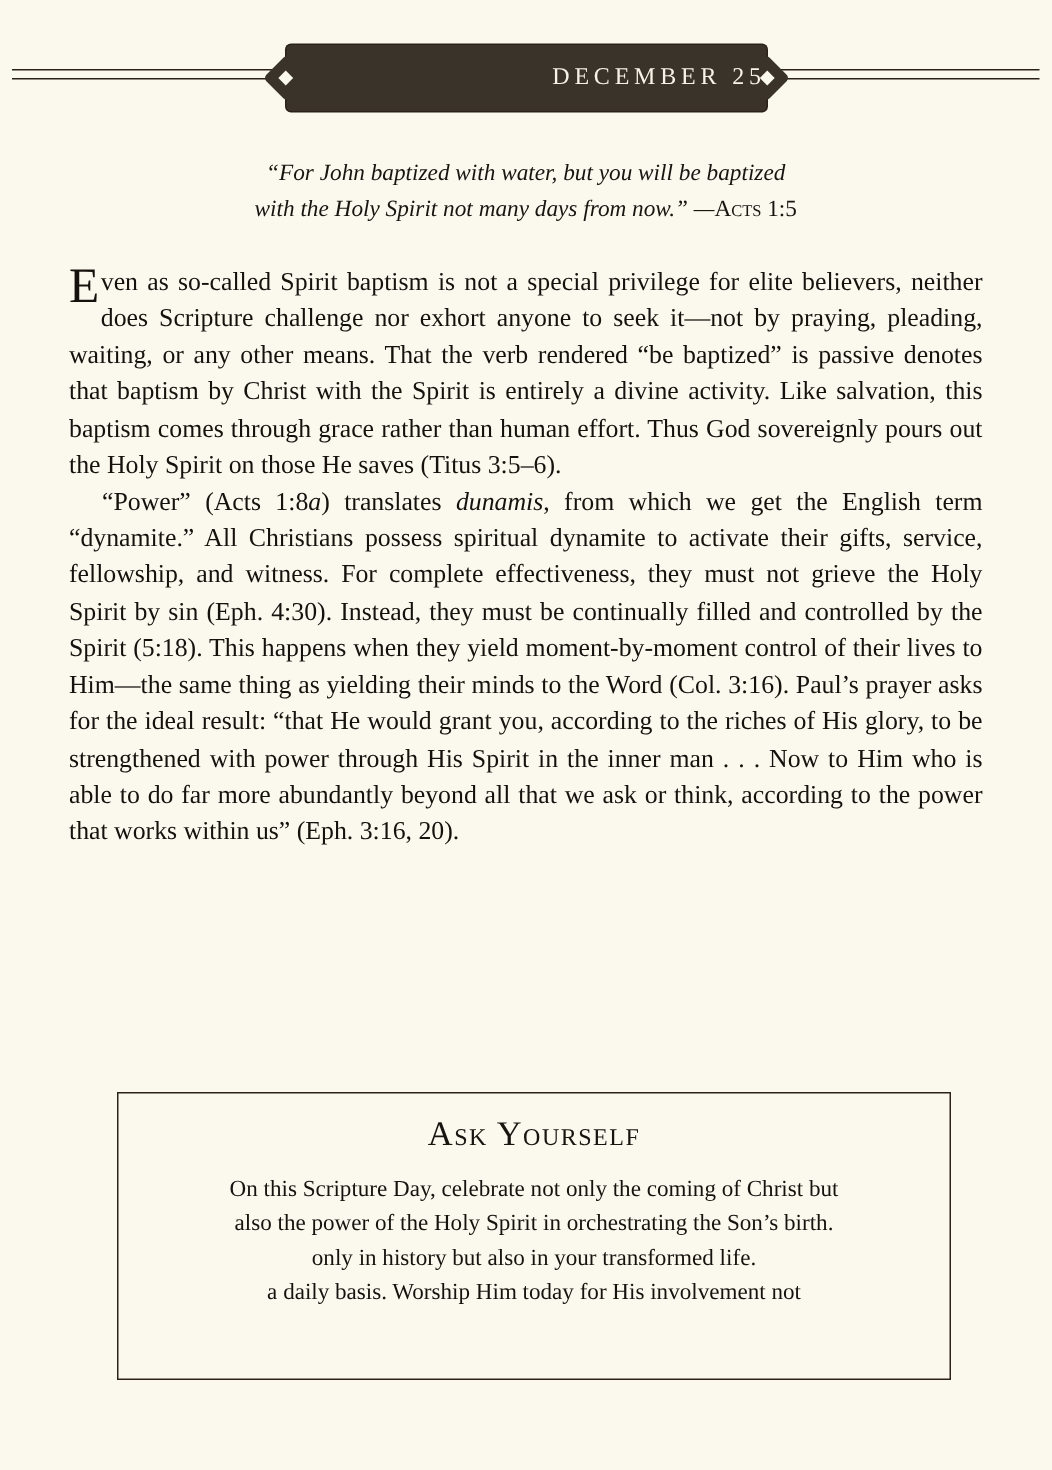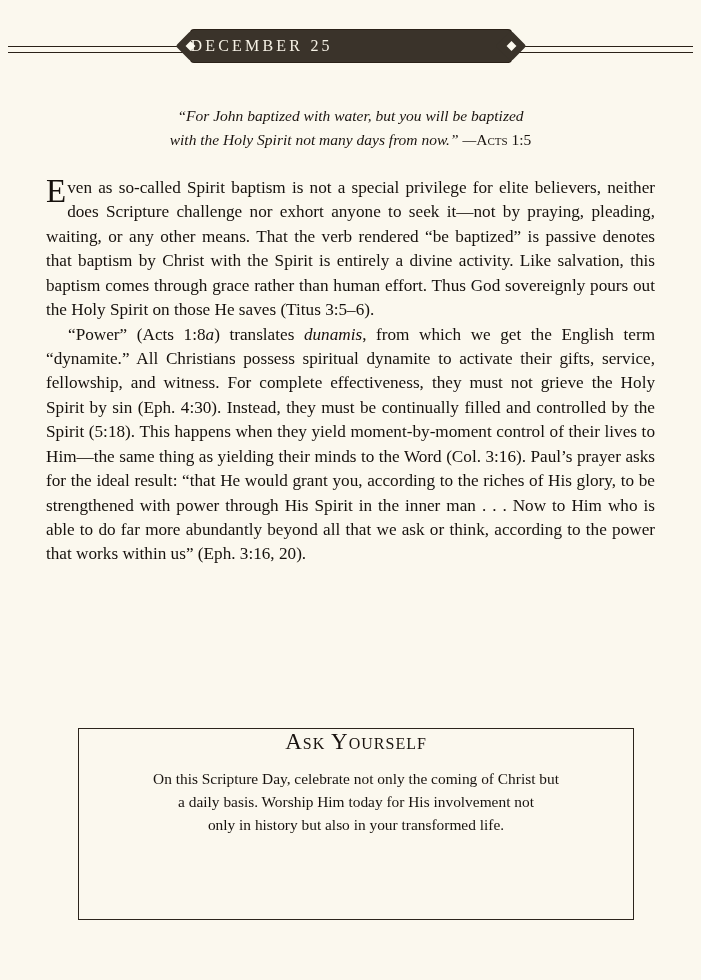--- a/index.html
+++ b/index.html
@@ -36,26 +36,26 @@
     height: 5px;
     border-top: 1.5px solid #2a2118;
     border-bottom: 1.5px solid #2a2118;
   }
   .banner-plate {
     position: absolute;
     left: 50%;
     transform: translateX(-50%);
     top: 4px;
     width: 320px;
-    height: 32px;
+    height: 44px;
     background: #3a332a;
     border-radius: 3px;
     display: flex;
     align-items: center;
-    justify-content: flex-start;
+    justify-content: flex-end;
     box-shadow: 0 0 0 1px #2a2118;
   }
   .banner-plate:before,
   .banner-plate:after {
     content: "";
     position: absolute;
     top: 50%;
     width: 22px;
     height: 22px;
     background: #3a332a;
@@ -136,21 +136,21 @@
   
   .ask-box {
     position: absolute;
     left: 78px;
     top: 728px;
     width: 556px;
     height: 192px;
     border: 1.5px solid #2c241c;
     background: transparent;
     box-sizing: border-box;
-    padding: 0 22px 0 22px;
+    padding: 14px 22px 0 22px;
     text-align: center;
   }
   .ask-title {
     font-size: 23px;
     letter-spacing: 1px;
     font-variant: small-caps;
     margin-bottom: 12px;
   }
   .ask-text {
     font-size: 15.4px;
@@ -181,18 +181,19 @@
 
   <div class="body">
     <p><span class="dropcap">E</span><span>ven as so-called Spirit baptism is not a special privilege for elite believers, neither does Scripture challenge nor exhort anyone to seek it—not by praying, pleading, waiting, or any other means. That the verb rendered “be baptized” is passive denotes that baptism by Christ with the Spirit is entirely a divine activity. Like salvation, this baptism comes through grace rather than human effort. Thus God sovereignly pours out the Holy Spirit on those He saves (Titus 3:5–6).</span></p>
     <p><span>“Power” (Acts 1:8</span><span class="it">a</span><span>) translates </span><span class="it">dunamis</span><span>, from which we get the English term “dynamite.” All Christians possess spiritual dynamite to activate their gifts, service, fellowship, and witness. For complete effectiveness, they must not grieve the Holy Spirit by sin (Eph. 4:30). Instead, they must be continually filled and controlled by the Spirit (5:18). This happens when they yield moment-by-moment control of their lives to Him—the same thing as yielding their minds to the Word (Col. 3:16). Paul’s prayer asks for the ideal result: “that He would grant you, according to the riches of His glory, to be strengthened with power through His Spirit in the inner man . . . Now to Him who is able to do far more abundantly beyond all that we ask or think, according to the power that works within us” (Eph. 3:16, 20).</span></p>
   </div>
 
   <div class="ask-box">
     <div class="ask-title">Ask Yourself</div>
     <div class="ask-text">
       <div>On this Scripture Day, celebrate not only the coming of Christ but</div>
+      <div>also the power of the Holy Spirit in orchestrating the Son’s birth.</div>
+      <div>only in history but also in your transformed life.</div>
       <div>a daily basis. Worship Him today for His involvement not</div>
-      <div>only in history but also in your transformed life.</div>
     </div>
   </div>
 
 </div>
 
 </body></html>

